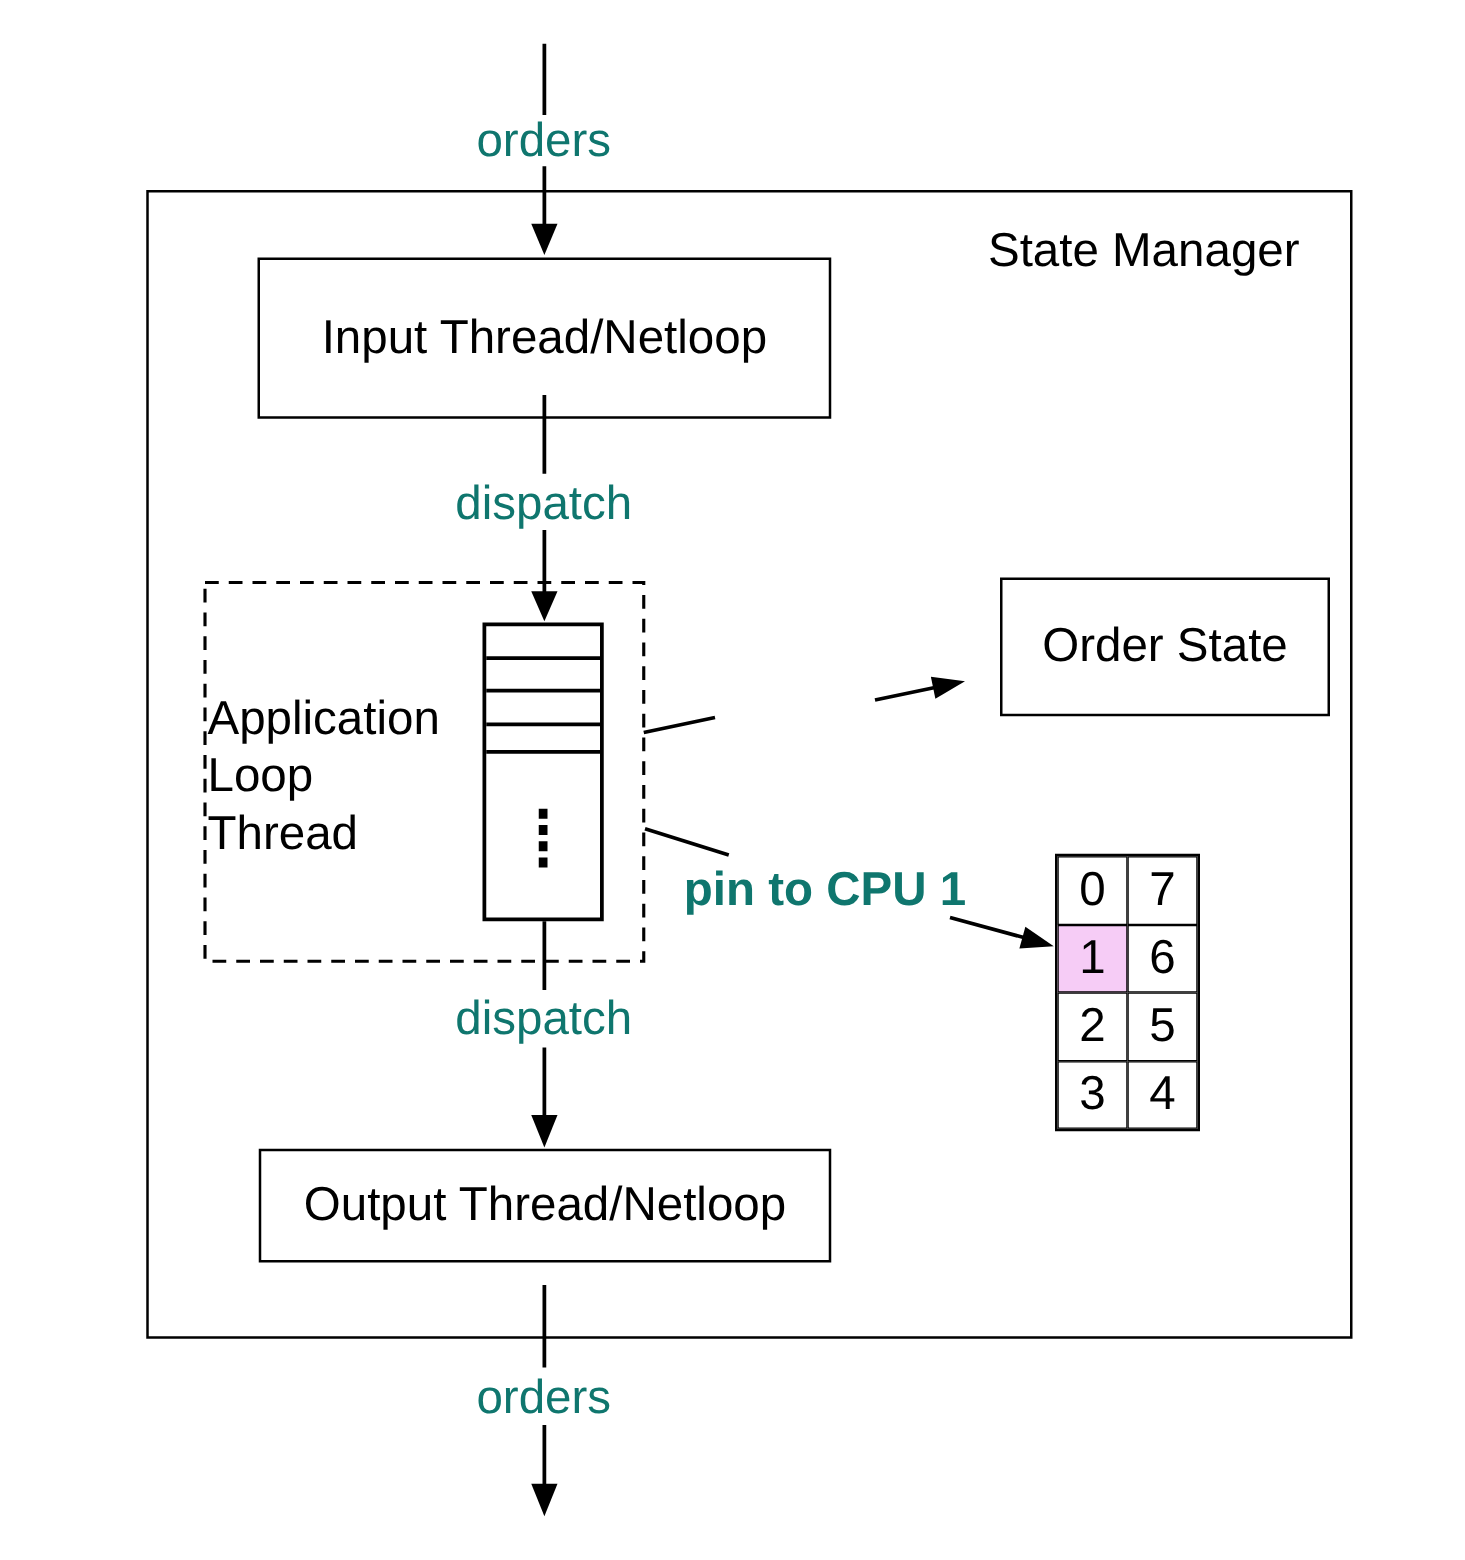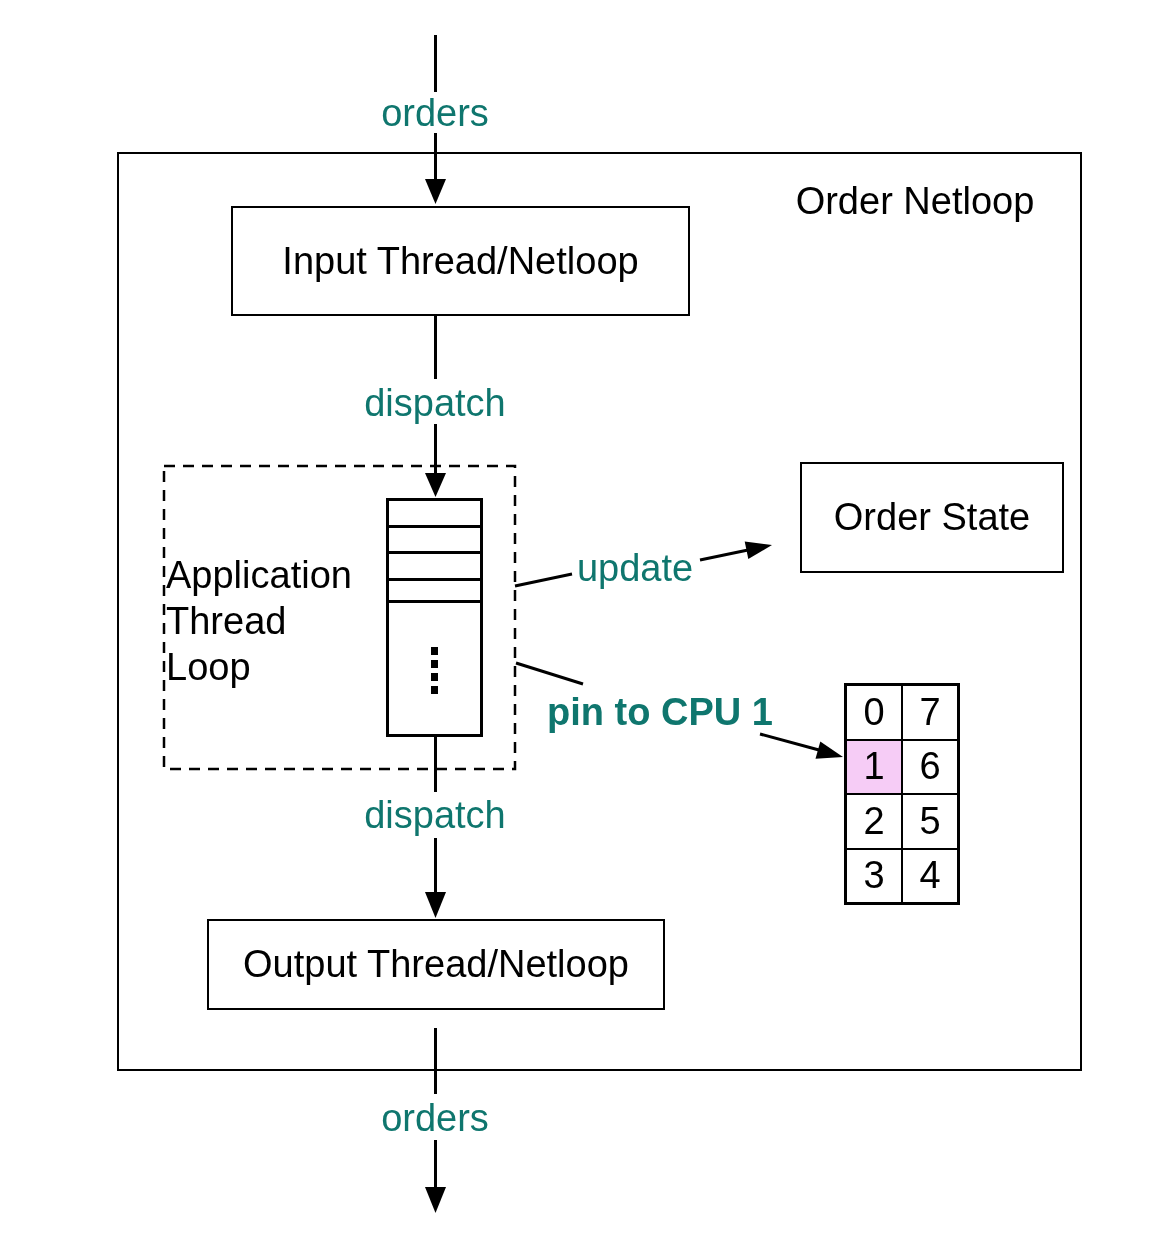--- a/index.html
+++ b/index.html
@@ -101,50 +101,49 @@
   svg.overlay .ln { stroke: #000; stroke-width: 3; fill: none; }
   svg.overlay .ah { fill: #000; stroke: none; }
   svg.overlay .dash { stroke: #000; stroke-width: 2.5; fill: none; stroke-dasharray: 11 8; }
 </style>
 </head>
 <body>
 
 <div class="canvas">
 
   <div class="outer-box"></div>
-  <div class="outer-title">Order Netloop</div>
+  <div class="outer-title">State Manager</div>
 
   <div class="label" style="left:335px; top:93px; width:200px;">orders</div>
 
-  <div class="node-box" style="left:206px; top:206px; width:459px; height:110px;margin-left:25px;">
+  <div class="node-box" style="left:206px; top:206px; width:459px; height:129px;">
     <span>Input Thread/Netloop</span>
   </div>
 
   <div class="label" style="left:335px; top:383px; width:200px;">dispatch</div>
 
   <div class="app-loop-label">
     <div>Application</div>
+    <div>Loop</div>
     <div>Thread</div>
-    <div>Loop</div>
   </div>
 
   <div class="queue">
     <div class="queue-line q1"></div>
     <div class="queue-line q2"></div>
     <div class="queue-line q3"></div>
     <div class="queue-line q4"></div>
     <div class="v-ellipsis">
       <div class="dot d1"></div>
         <div class="dot d2"></div>
         <div class="dot d3"></div>
         <div class="dot d4"></div>
     </div>
   </div>
 
-  <div class="label" style="left:545px; top:548px; width:180px;">update</div>
 
   <div class="node-box" style="left:800px; top:462px; width:264px; height:111px;">
     <span>Order State</span>
   </div>
 
   <div class="label" style="left:530px; top:692px; width:260px;font-weight:bold;">pin to CPU 1</div>
 
   <div class="cpu-table">
     <div class="cpu-cell">0</div>
     <div class="cpu-cell">7</div>

